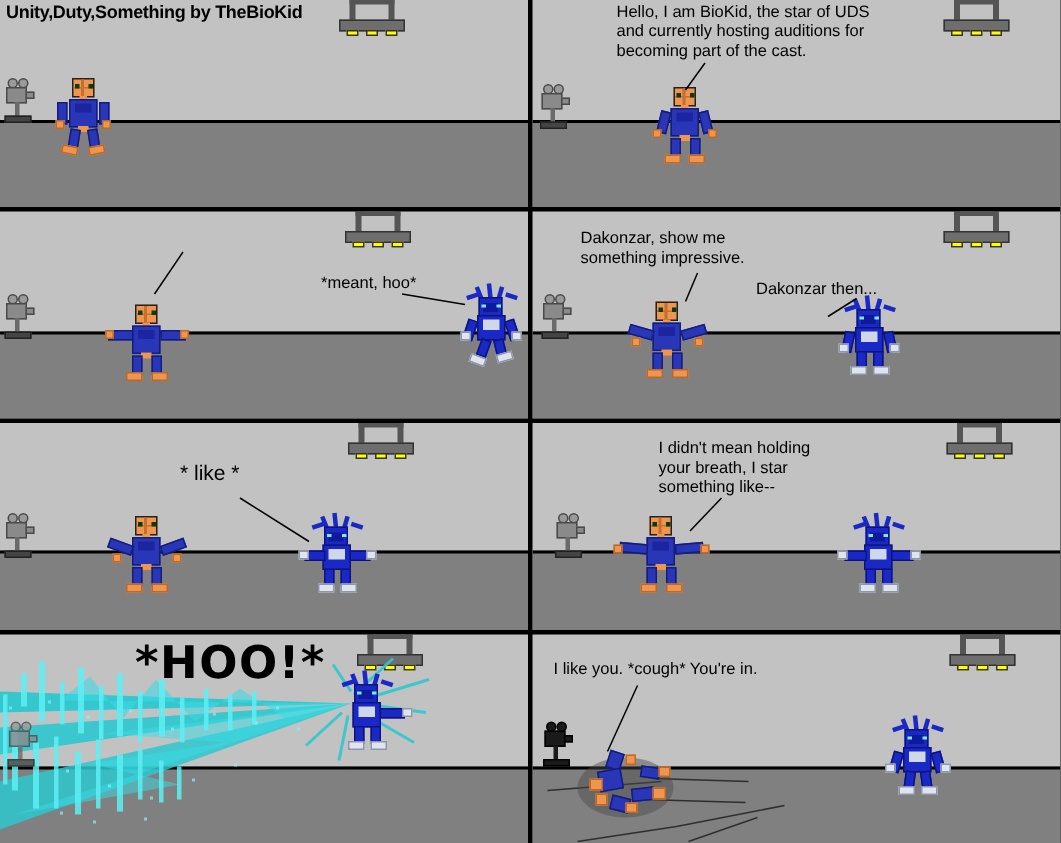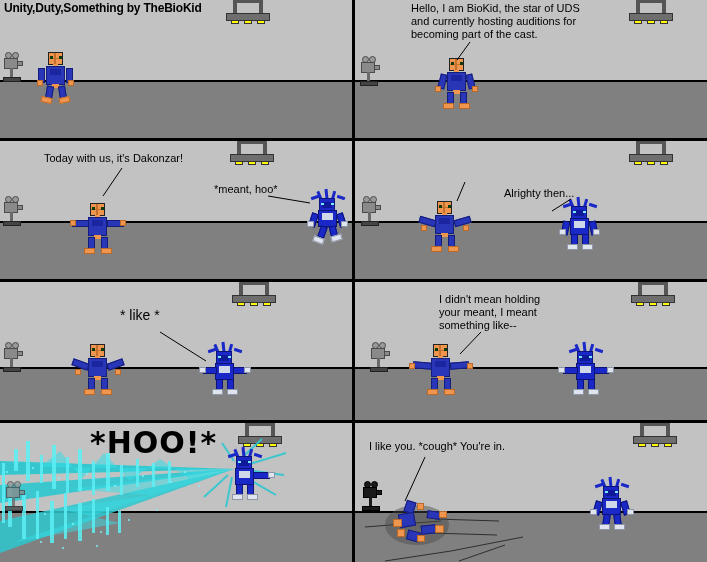--- a/index.html
+++ b/index.html
@@ -293,21 +293,20 @@
       <div class="dk-legR" style="transform:rotate(-14deg);"></div>
       <div class="dk-footL" style="left:8px;top:46px;transform:rotate(20deg);"></div>
       <div class="dk-footR" style="left:26px;top:44px;transform:rotate(-16deg);"></div>
     </div>
 
     <svg class="leader" style="left:0;top:0;width:352px;height:138px;">
       <line x1="103" y1="55" x2="122" y2="27" stroke="#000" stroke-width="1"></line>
       <line x1="268" y1="55" x2="310" y2="62" stroke="#000" stroke-width="1"></line>
     </svg>
 
-    <div class="bubble" style="left:44px;top:11px;">Today with us, it's Dakonzar!</div>
     <div class="bubble" style="left:214px;top:42px;">*meant, hoo*</div>
   </div>
 
   <div class="panel" style="left:355px;top:141px;width:352px;height:138px;">
     <div class="sky" style="height:80px;"></div>
     <div class="ground" style="height:58px;"></div>
 
     <div class="light" style="left:274px;top:0;">
       <div class="top"></div>
         <div class="bar-l"></div>
@@ -369,21 +368,23 @@
         <div class="dk-legR"></div>
       <div class="dk-footL"></div>
         <div class="dk-footR"></div>
     </div>
 
     <svg class="leader" style="left:0;top:0;width:352px;height:138px;">
       <line x1="102" y1="60" x2="110" y2="41" stroke="#000" stroke-width="1"></line>
       <line x1="197" y1="70" x2="216" y2="58" stroke="#000" stroke-width="1"></line>
     </svg>
 
-    <div class="bubble" style="left:149px;top:46px;">Alrighty then...</div>
+    <div class="bubble" style="left:32px;top:12px;">Dakonzar, show me
+something impressive.</div>
+    <div class="bubble" style="left:149px;top:46px;">Dakonzar then...</div>
   </div>
 
   <div class="panel" style="left:0;top:282px;width:352px;height:138px;">
     <div class="sky" style="height:85px;"></div>
     <div class="ground" style="height:53px;"></div>
 
     <div class="light" style="left:232px;top:0;">
       <div class="top"></div>
         <div class="bar-l"></div>
         <div class="bar-r"></div>
@@ -518,21 +519,21 @@
         <div class="dk-legR"></div>
       <div class="dk-footL"></div>
         <div class="dk-footR"></div>
     </div>
 
     <svg class="leader" style="left:0;top:0;width:352px;height:138px;">
       <line x1="105" y1="72" x2="126" y2="50" stroke="#000" stroke-width="1"></line>
     </svg>
 
     <div class="bubble" style="left:84px;top:11px;">I didn't mean holding
-your meant, I meant
+your breath, I star
 something like--</div>
   </div>
 
   <div class="panel" style="left:0;top:423px;width:352px;height:139px;">
     <div class="sky" style="height:88px;"></div>
     <div class="ground" style="height:51px;"></div>
 
     <div class="light" style="left:238px;top:0;">
       <div class="top"></div>
         <div class="bar-l"></div>

